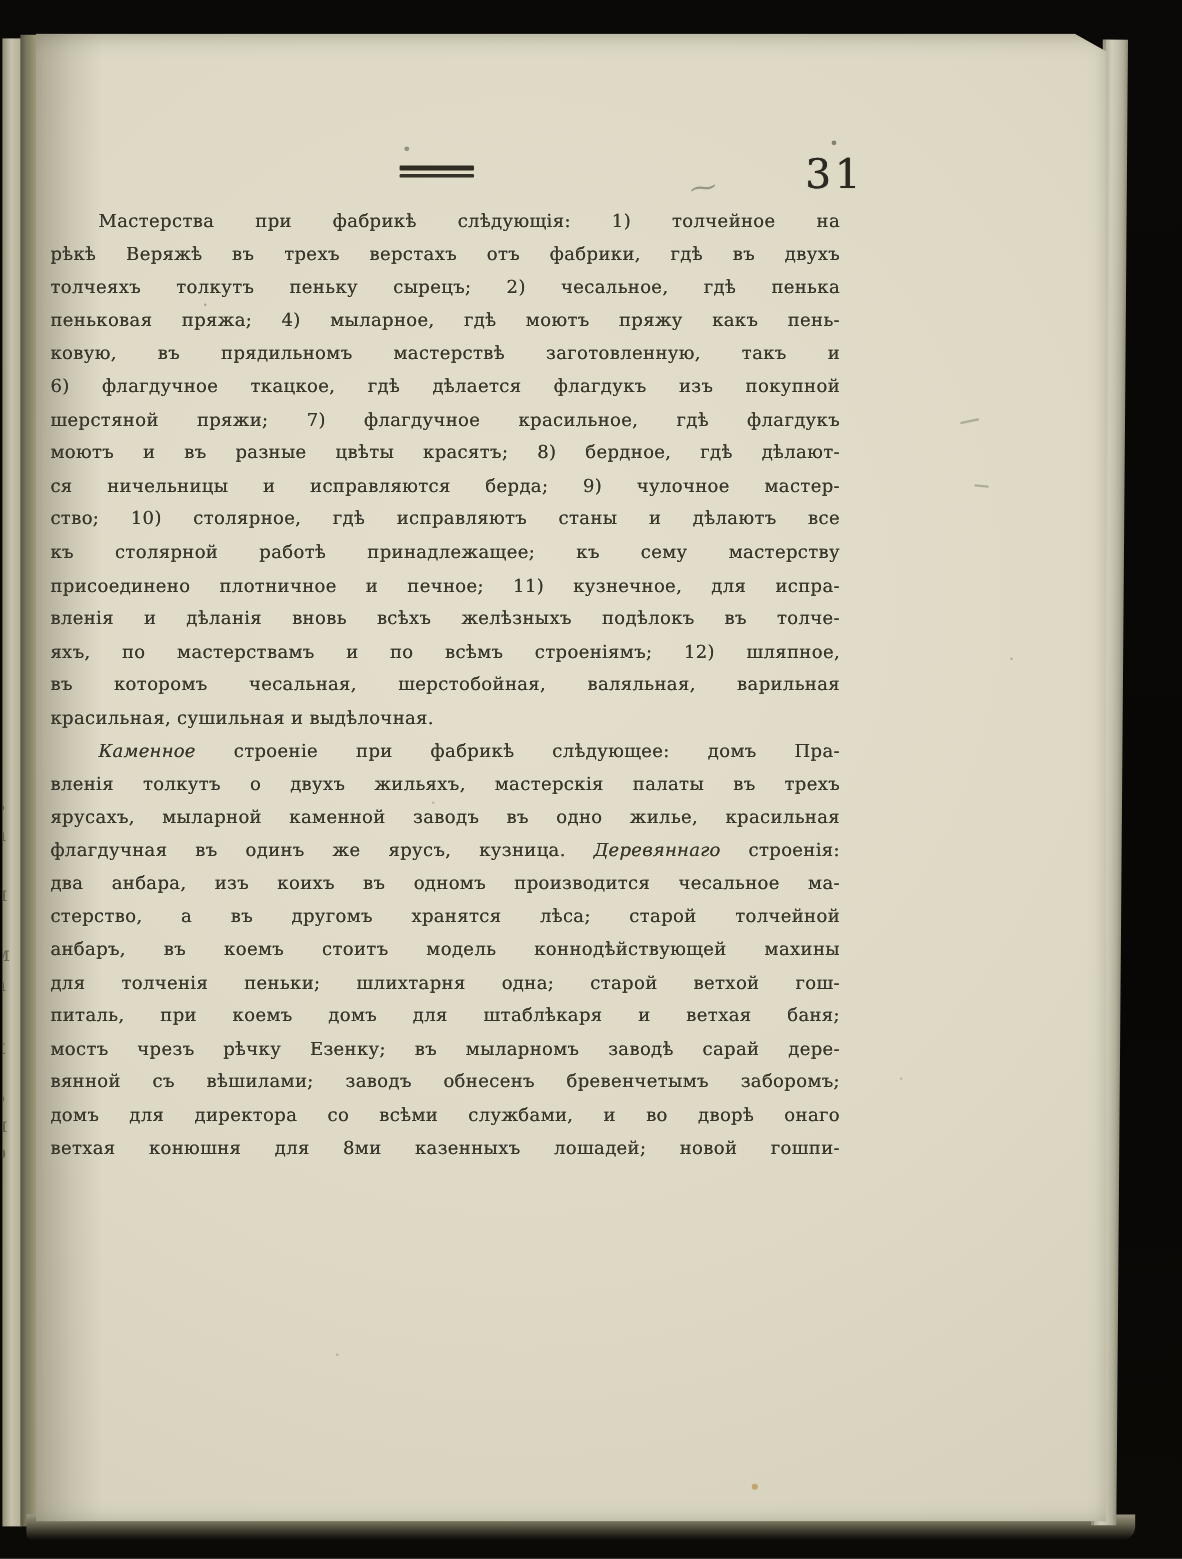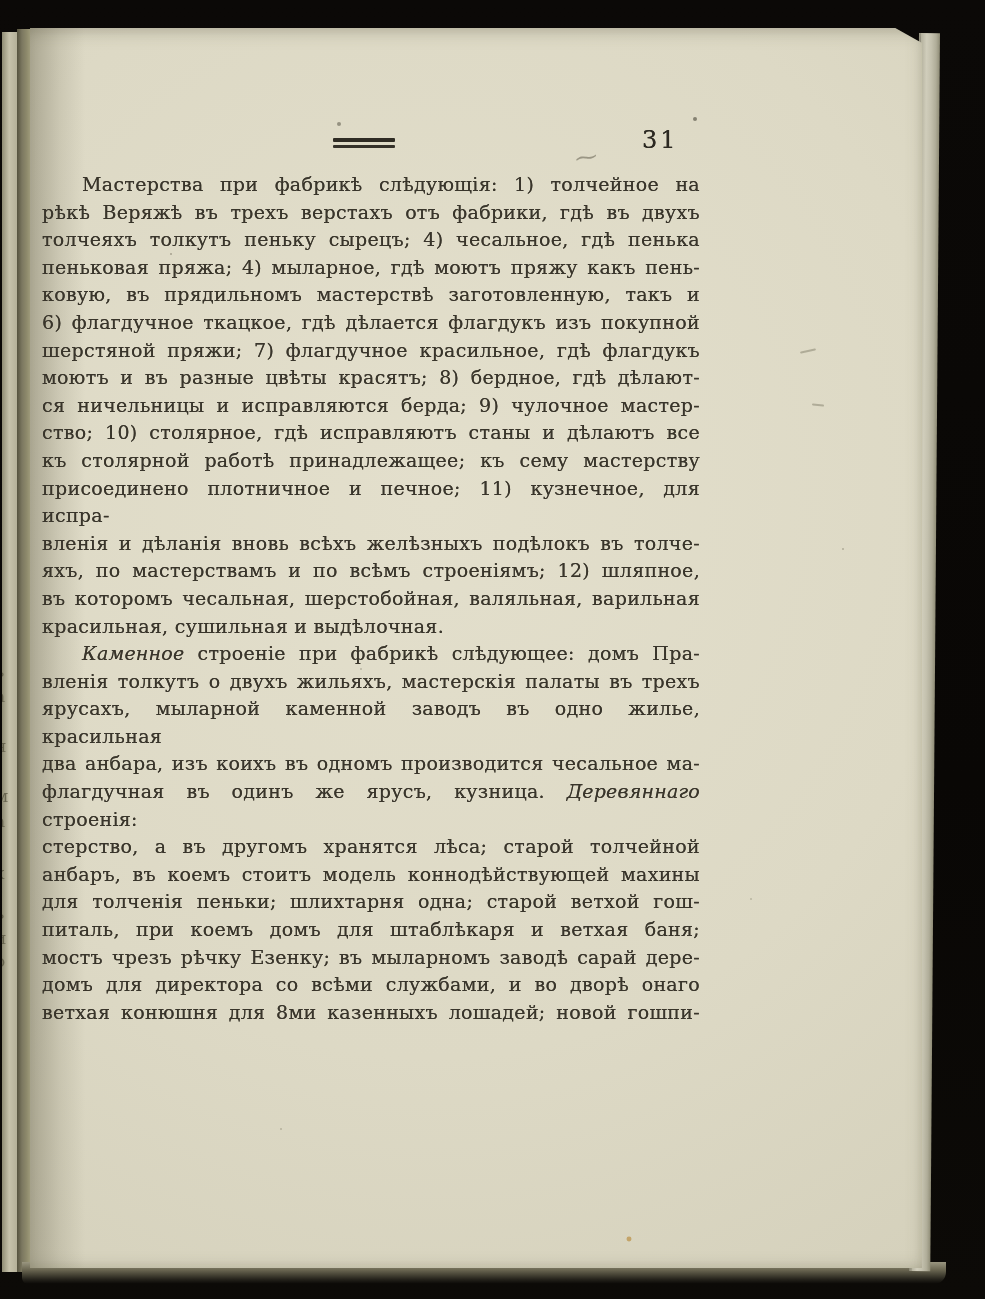--- a/index.html
+++ b/index.html
@@ -52,37 +52,37 @@
                inset -10px 0 16px -10px rgba(110,105,82,.30),
                inset 0 -12px 16px -12px rgba(90,85,65,.28);
   }
   .page::before{ 
     content:"";position:absolute;left:0;top:0;bottom:0;width:55px;
     background:linear-gradient(90deg,rgba(97,93,70,.40) 0%,rgba(97,93,70,.14) 55%,rgba(97,93,70,0) 100%);
     pointer-events:none;
   }
 
   .page-number{
-    position:absolute;left:612px;top:98px;
-    font-size:24px;color:#2c2922;letter-spacing:3px;
+    position:absolute;left:641px;top:98px;
+    font-size:34px;color:#2c2922;letter-spacing:3px;
     text-shadow:0 0 .6px #2c2922;
   }
 
   .ornament{position:absolute;left:303px;top:110px;width:62px;}
   .ornament .bar1{display:block;height:4px;background:#2f2c24;border-radius:1px;}
   .ornament .bar2{display:block;height:3px;background:#35322a;margin-top:3px;border-radius:1px;}
 
   .smudge{
     position:absolute;left:545px;top:116px;width:30px;
     font-size:22px;color:rgba(70,66,50,.45);transform:rotate(-8deg);
   }
 
   .text-block{
     position:absolute;left:12px;top:143px;width:658px;
-    font-size:19px;line-height:27.6px;color:#39352b;
+    font-size:15px;line-height:27.6px;color:#39352b;
     letter-spacing:.3px;
     text-shadow:0 0 .5px rgba(57,53,43,.85);
   }
   .line{text-align:justify;text-align-last:justify;white-space:normal;}
   .line.ind{text-indent:40px;}
   .line.endp{text-align-last:left;}
   .it{font-style:italic;letter-spacing:.2px;}
 
   .mark{position:absolute;background:rgba(90,85,65,.35);border-radius:2px;}
   .mark.m1{left:770px;top:322px;width:16px;height:2px;transform:rotate(-12deg);}
@@ -134,44 +134,45 @@
     <div class="ornament">
       <i class="bar1"></i>
       <i class="bar2"></i>
     </div>
 
     <div class="smudge">⁓</div>
 
     <div class="text-block" id="textBlock">
         <div class="line ind"><span>Мастерства при фабрикѣ слѣдующія: 1) толчейное на</span></div>
         <div class="line"><span>рѣкѣ Веряжѣ въ трехъ верстахъ отъ фабрики, гдѣ въ двухъ</span></div>
-        <div class="line"><span>толчеяхъ толкутъ пеньку сырецъ; 4) чесальное, гдѣ пенька</span></div>
+        <div class="line"><span>толчеяхъ толкутъ пеньку сырецъ; 2) чесальное, гдѣ пенька</span></div>
         <div class="line"><span>пеньковая пряжа; 4) мыларное, гдѣ моютъ пряжу какъ пень-</span></div>
         <div class="line"><span>ковую, въ прядильномъ мастерствѣ заготовленную, такъ и</span></div>
         <div class="line"><span>6) флагдучное ткацкое, гдѣ дѣлается флагдукъ изъ покупной</span></div>
         <div class="line"><span>шерстяной пряжи; 7) флагдучное красильное, гдѣ флагдукъ</span></div>
         <div class="line"><span>моютъ и въ разные цвѣты красятъ; 8) бердное, гдѣ дѣлают-</span></div>
         <div class="line"><span>ся ничельницы и исправляются берда; 9) чулочное мастер-</span></div>
         <div class="line"><span>ство; 10) столярное, гдѣ исправляютъ станы и дѣлаютъ все</span></div>
         <div class="line"><span>къ столярной работѣ принадлежащее; къ сему мастерству</span></div>
         <div class="line"><span>присоединено плотничное и печное; 11) кузнечное, для испра-</span></div>
         <div class="line"><span>вленія и дѣланія вновь всѣхъ желѣзныхъ подѣлокъ въ толче-</span></div>
         <div class="line"><span>яхъ, по мастерствамъ и по всѣмъ строеніямъ; 12) шляпное,</span></div>
         <div class="line"><span>въ которомъ чесальная, шерстобойная, валяльная, варильная</span></div>
         <div class="line endp"><span>красильная, сушильная и выдѣлочная.</span></div>
         <div class="line ind"><span class="it">Каменное</span><span> строеніе при фабрикѣ слѣдующее: домъ Пра-</span></div>
         <div class="line"><span>вленія толкутъ о двухъ жильяхъ, мастерскія палаты въ трехъ</span></div>
         <div class="line"><span>ярусахъ, мыларной каменной заводъ въ одно жилье, красильная</span></div>
+        <div class="line"><span>флагдучная въ одинъ же ярусъ, кузница. </span><span class="it">Деревяннаго</span><span> строенія:</span></div>
         <div class="line"><span>два анбара, изъ коихъ въ одномъ производится чесальное ма-</span></div>
-        <div class="line"><span>флагдучная въ одинъ же ярусъ, кузница. </span><span class="it">Деревяннаго</span><span> строенія:</span></div>
         <div class="line"><span>стерство, а въ другомъ хранятся лѣса; старой толчейной</span></div>
         <div class="line"><span>анбаръ, въ коемъ стоитъ модель коннодѣйствующей махины</span></div>
         <div class="line"><span>для толченія пеньки; шлихтарня одна; старой ветхой гош-</span></div>
         <div class="line"><span>питаль, при коемъ домъ для штаблѣкаря и ветхая баня;</span></div>
         <div class="line"><span>мостъ чрезъ рѣчку Езенку; въ мыларномъ заводѣ сарай дере-</span></div>
+        <div class="line"><span>вянной съ вѣшилами; заводъ обнесенъ бревенчетымъ заборомъ;</span></div>
         <div class="line"><span>домъ для директора со всѣми службами, и во дворѣ онаго</span></div>
         <div class="line"><span>ветхая конюшня для 8ми казенныхъ лошадей; новой гошпи-</span></div>
       </div>
 
     <div class="mark m1"></div>
     <div class="mark m2"></div>
     <div class="specks"></div>
   </div>
 </div>
 

